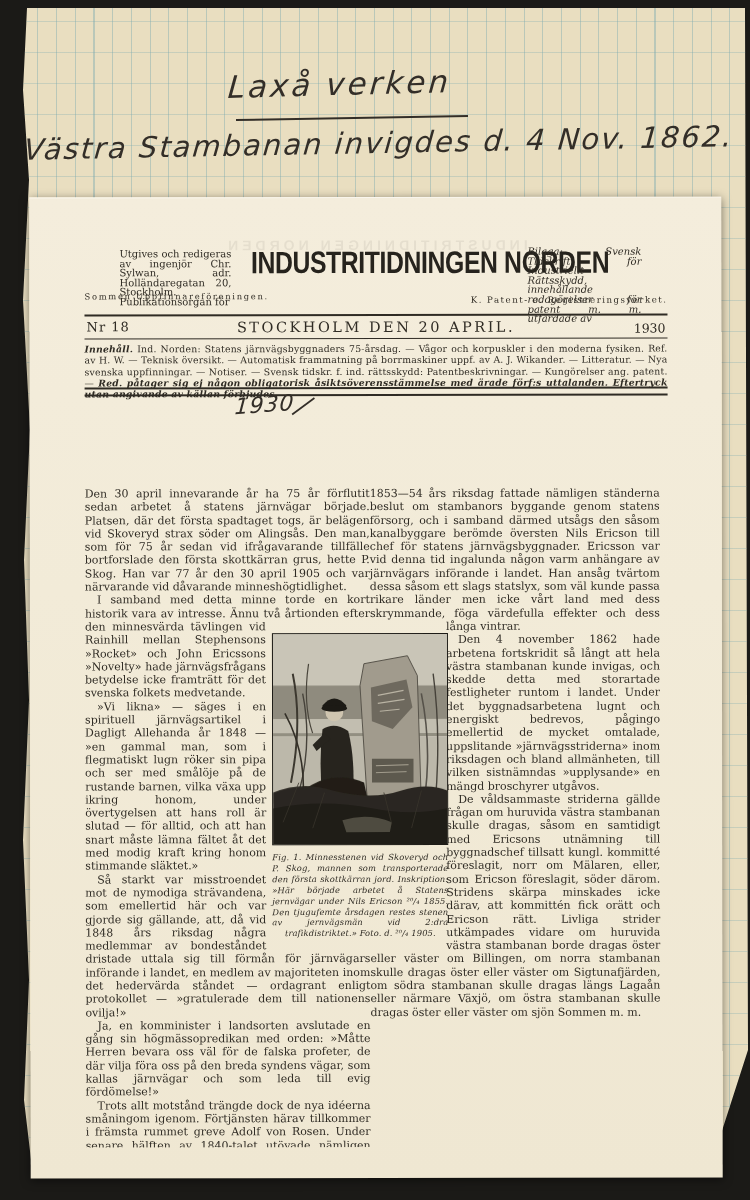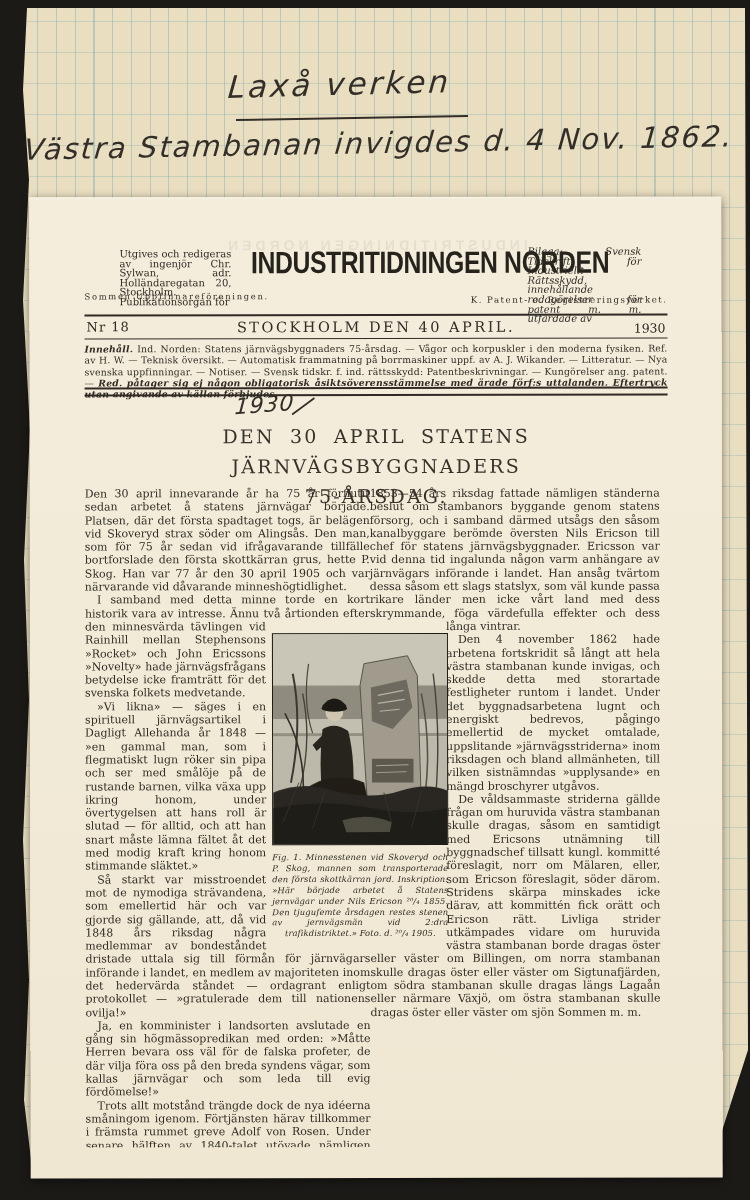--- a/index.html
+++ b/index.html
@@ -110,33 +110,32 @@
         <div class="mh-left-org">Sommen Uppfinnareföreningen.</div>
         <div class="mh-title">INDUSTRITIDNINGEN NORDEN</div>
         <div class="mh-small mh-right">Bilaga: Svensk Tidskrift för Industriellt Rättsskydd, innehållande redogörelser för patent m. m. utfärdade av</div>
         <div class="mh-right-org">K. Patent- o. Registreringsverket.</div>
       </div>
 
       <div class="rule1"></div>
 
       <div class="dateline">
         <span class="dl-issue">Nr 18</span>
-        <span class="dl-center">STOCKHOLM DEN 40 APRIL.</span>
+        <span class="dl-center">STOCKHOLM DEN 20 APRIL.</span>
         <span class="dl-year">1930</span>
       </div>
 
       <div class="rule2"></div>
 
       <p class="contents"><span class="lead">Innehåll.</span><span> Ind. Norden: Statens järnvägsbyggnaders 75-årsdag. — Vågor och korpuskler i den moderna fysiken. Ref. av H. W. — Teknisk översikt. — Automatisk frammatning på borrmaskiner uppf. av A. J. Wikander. — Litteratur. — Nya svenska uppfinningar. — Notiser. — Svensk tidskr. f. ind. rättsskydd: Patentbeskrivningar. — Kungörelser ang. patent. — </span><span class="ital">Red. påtager sig ej någon obligatorisk åsiktsöverensstämmelse med ärade förf:s uttalanden. Eftertryck utan angivande av källan förbjudes.</span></p>
 
       <div class="rule3"></div>
 
       <div class="hw hw-1930"><span>1930</span><span class="slash"></span></div>
 
-      <h1 class="headline"><span>DEN 30 APRIL STATENS JÄRNVÄGSBYGGNADERS</span><br><span>75-ÅRSDAG.</span></h1>
 
       <div class="columns">
         <div class="col col-left">
           <div class="push-r"></div>
           <div class="hole-r"></div>
           <p class="noindent">Den 30 april innevarande år ha 75 år förflutit sedan arbetet å statens järnvägar började. Platsen, där det första spadtaget togs, är belägen vid Skoveryd strax söder om Alingsås. Den man, som för 75 år sedan vid ifrågavarande tillfälle bortforslade den första skottkärran grus, hette P. Skog. Han var 77 år den 30 april 1905 och var närvarande vid dåvarande minneshögtidlighet.</p>
           <p>I samband med detta minne torde en kort historik vara av intresse. Ännu två årtionden efter den minnesvärda tävlingen vid Rainhill mellan Stephensons »Rocket» och John Ericssons »Novelty» hade järnvägsfrågans betydelse icke framträtt för det svenska folkets medvetande.</p>
           <p>»Vi likna» — säges i en spirituell järnvägsartikel i Dagligt Allehanda år 1848 — »en gammal man, som i flegmatiskt lugn röker sin pipa och ser med smålöje på de rustande barnen, vilka växa upp ikring honom, under övertygelsen att hans roll är slutad — för alltid, och att han snart måste lämna fältet åt det med modig kraft kring honom stimmande släktet.»</p>
           <p>Så starkt var misstroendet mot de nymodiga strävandena, som emellertid här och var gjorde sig gällande, att, då vid 1848 års riksdag några medlemmar av bondeståndet dristade uttala sig till förmån för järnvägars införande i landet, en medlem av majoriteten inom det hedervärda ståndet — ordagrant enligt protokollet — »gratulerade dem till nationens ovilja!»</p>
           <p>Ja, en komminister i landsorten avslutade en gång sin högmässopredikan med orden: »Måtte Herren bevara oss väl för de falska profeter, de där vilja föra oss på den breda syndens vägar, som kallas järnvägar och som leda till evig fördömelse!»</p>

